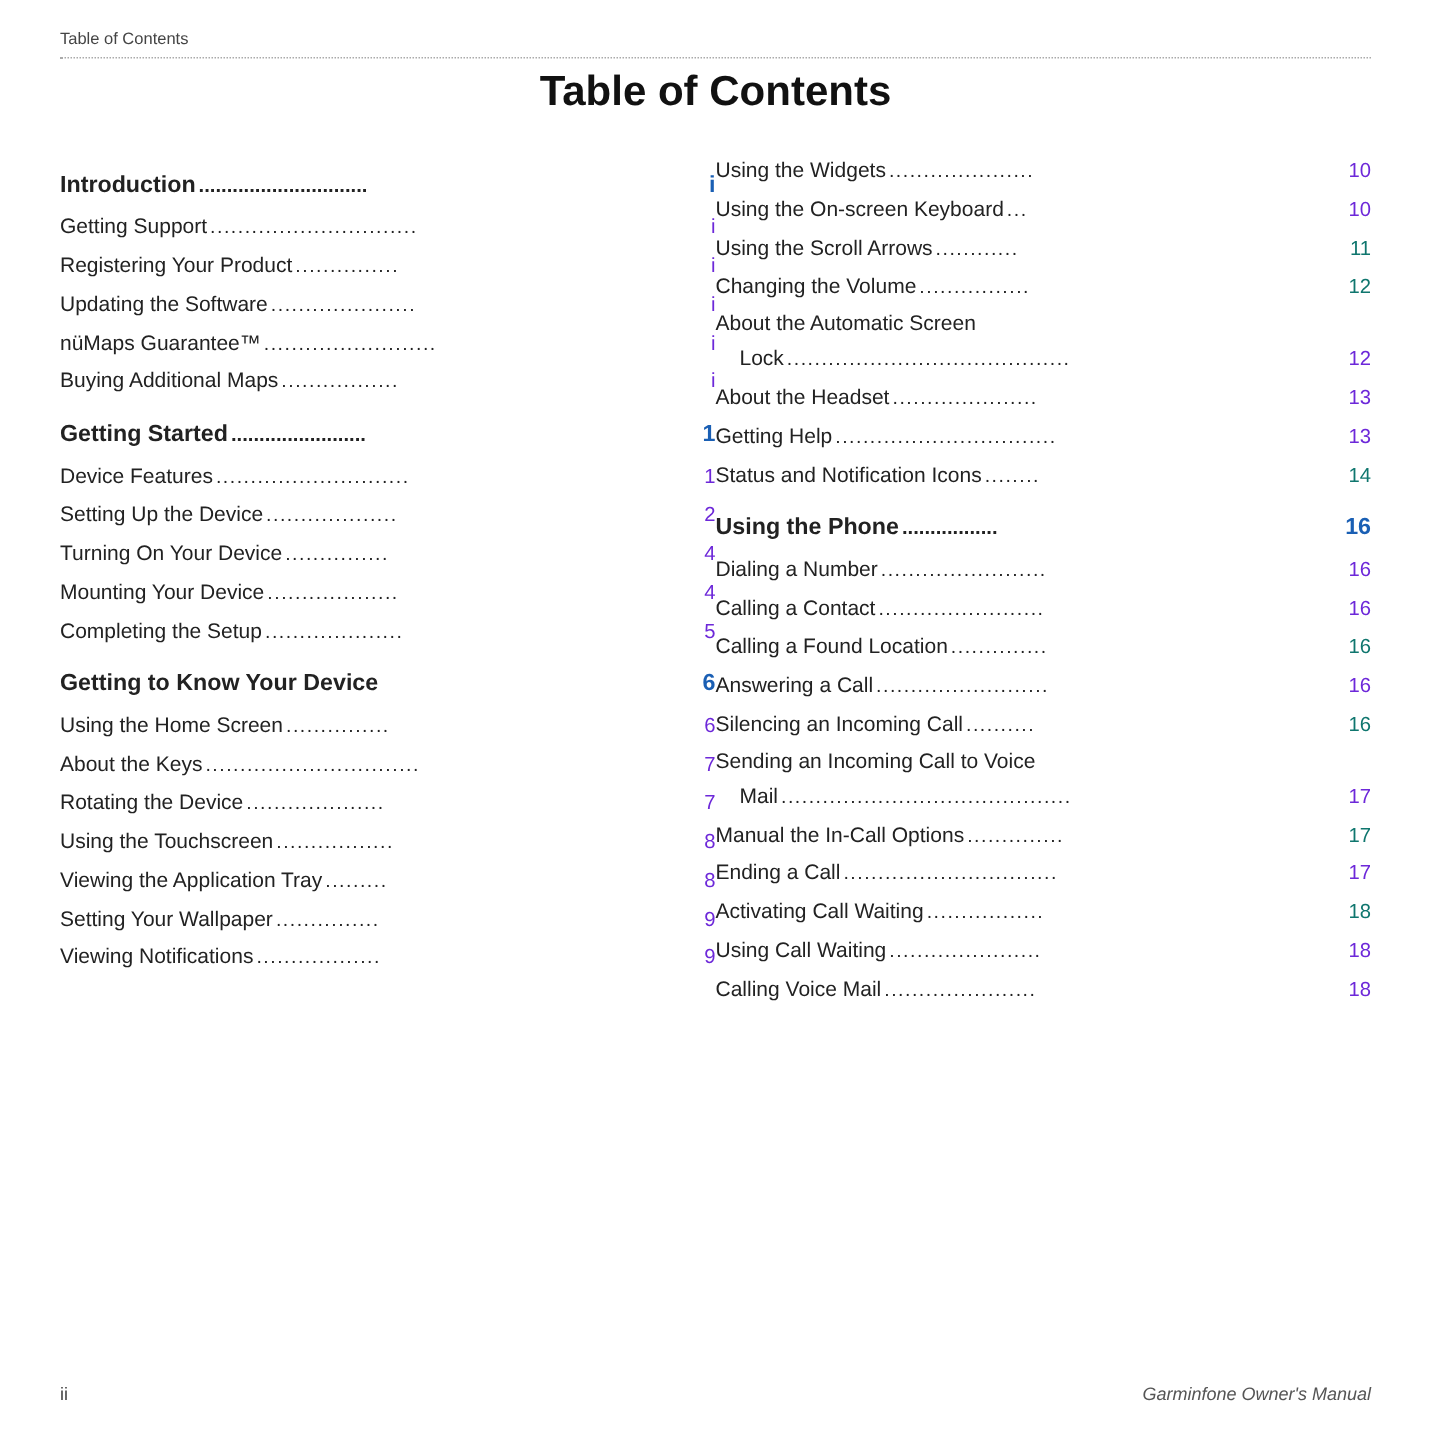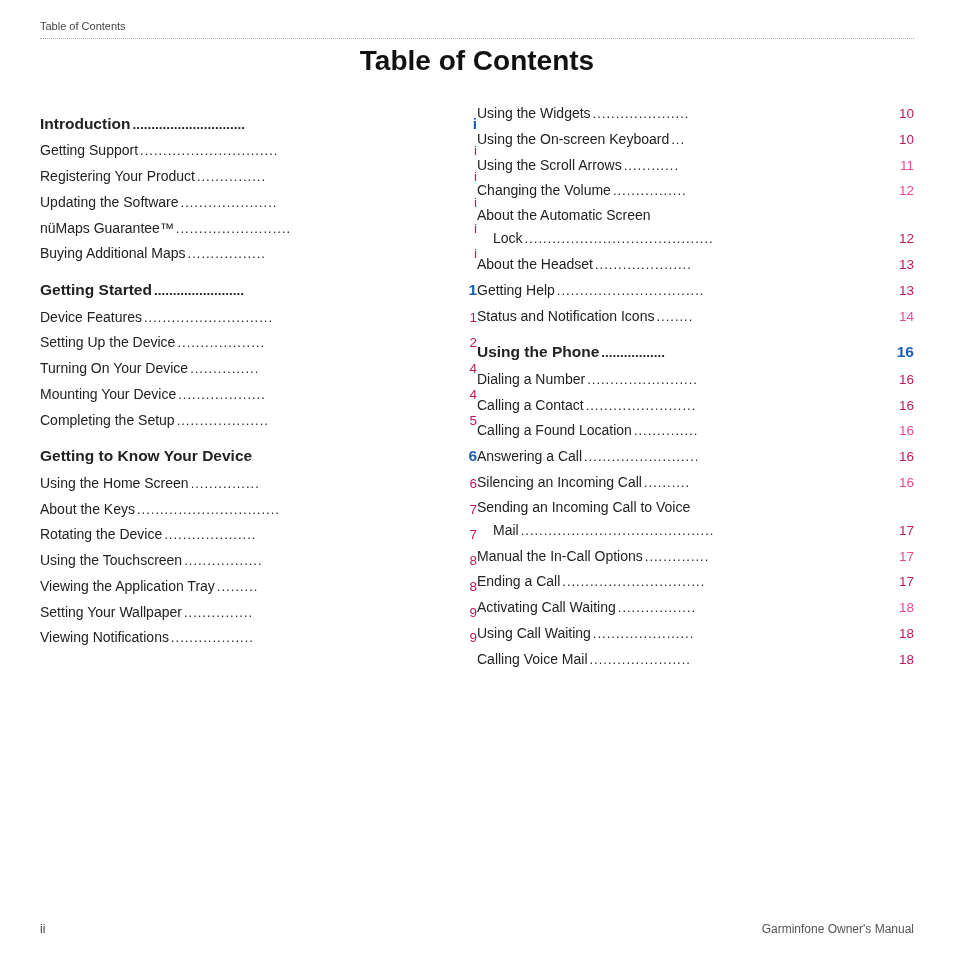--- a/index.html
+++ b/index.html
@@ -44,20 +44,21 @@
       bottom: 18px;
       left: 40px;
       right: 40px;
       display: flex;
       justify-content: space-between;
       align-items: flex-start;
       font-size: 12px;
       color: #444;
     }
     .footer .page-footer-right {
+      font-style: italic;
       color: #555;
     }
     .indent {
       padding-left: 16px;
     }
     .toc-row {
       display: flex;
       align-items: baseline;
       line-height: 1.75;
     }
@@ -69,26 +70,26 @@
       border-bottom: 1px dotted transparent;
       overflow: hidden;
       color: #222;
       letter-spacing: 1px;
       font-size: 13px;
       padding: 0 2px;
       white-space: nowrap;
     }
     .toc-row .pnum {
       white-space: nowrap;
-      color: #be185d;
+      color: #6d28d9;
       font-size: 13.5px;
     }
     .toc-row .pnum-black {
       white-space: nowrap;
-      color: #ec4899;
+      color: #0f766e;
       font-size: 13.5px;
     }
     .section-title-row {
       display: flex;
       align-items: baseline;
       font-weight: bold;
       font-size: 15.5px;
       line-height: 1.9;
       margin-top: 8px;
     }

